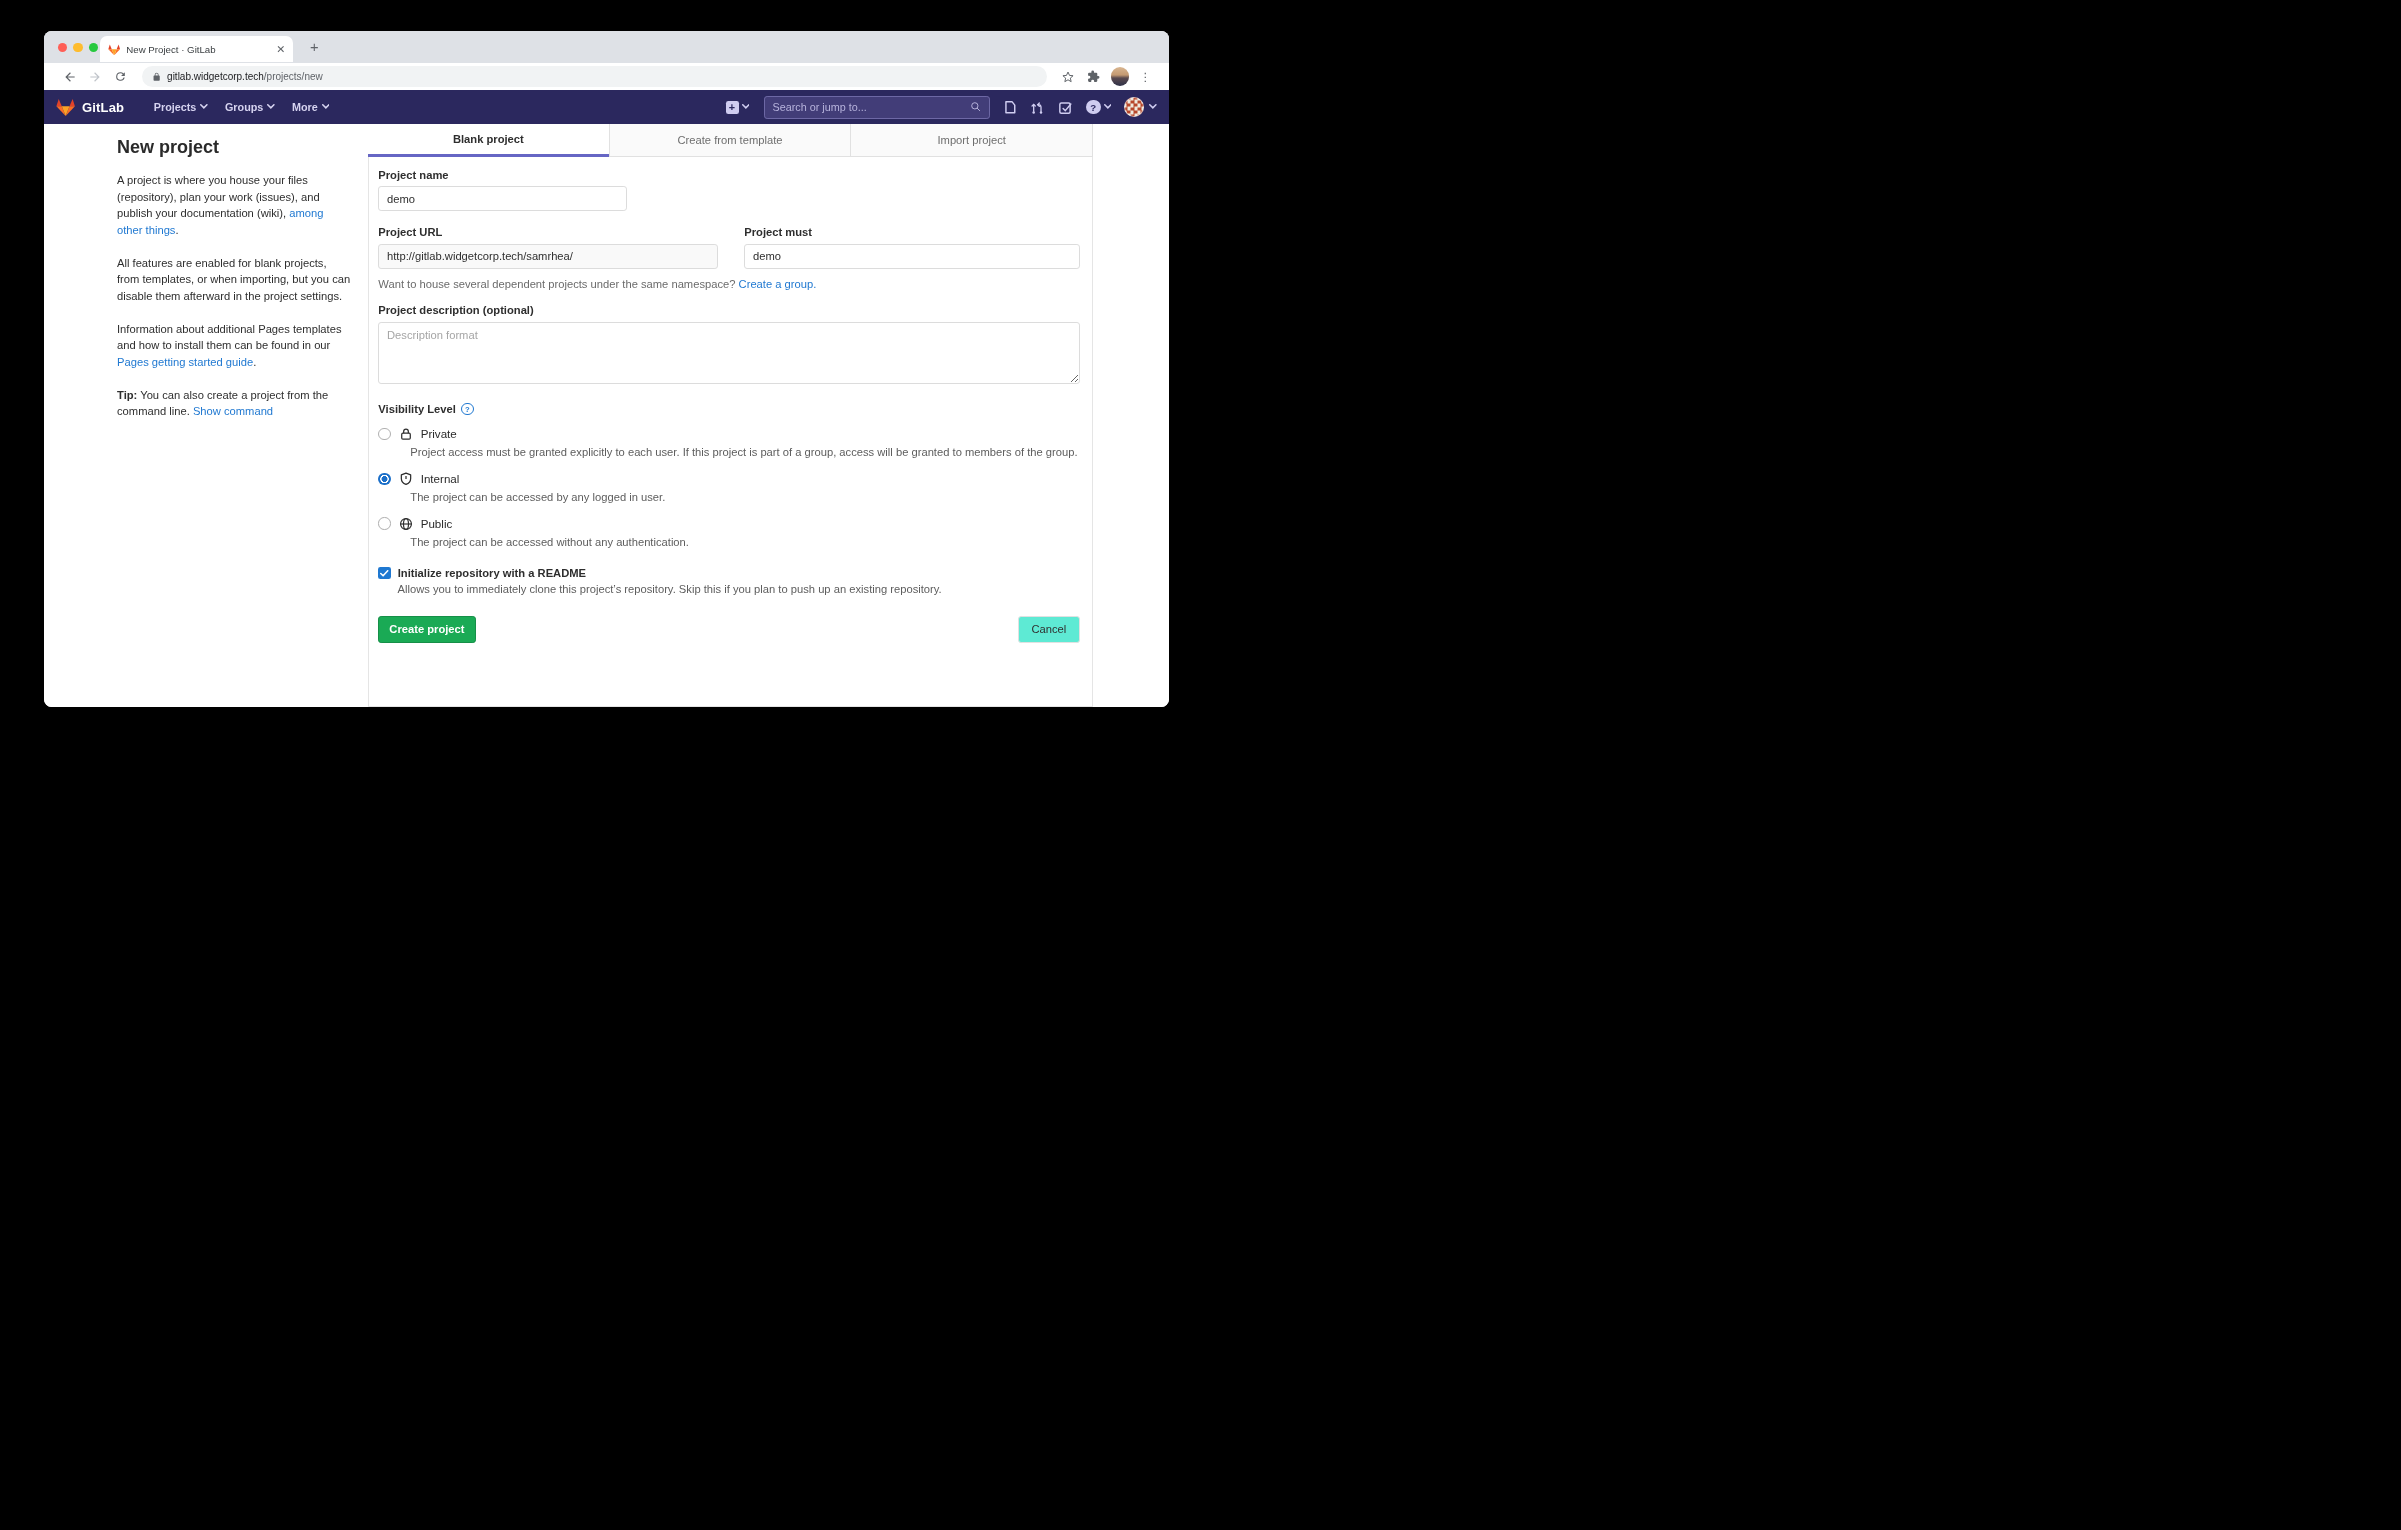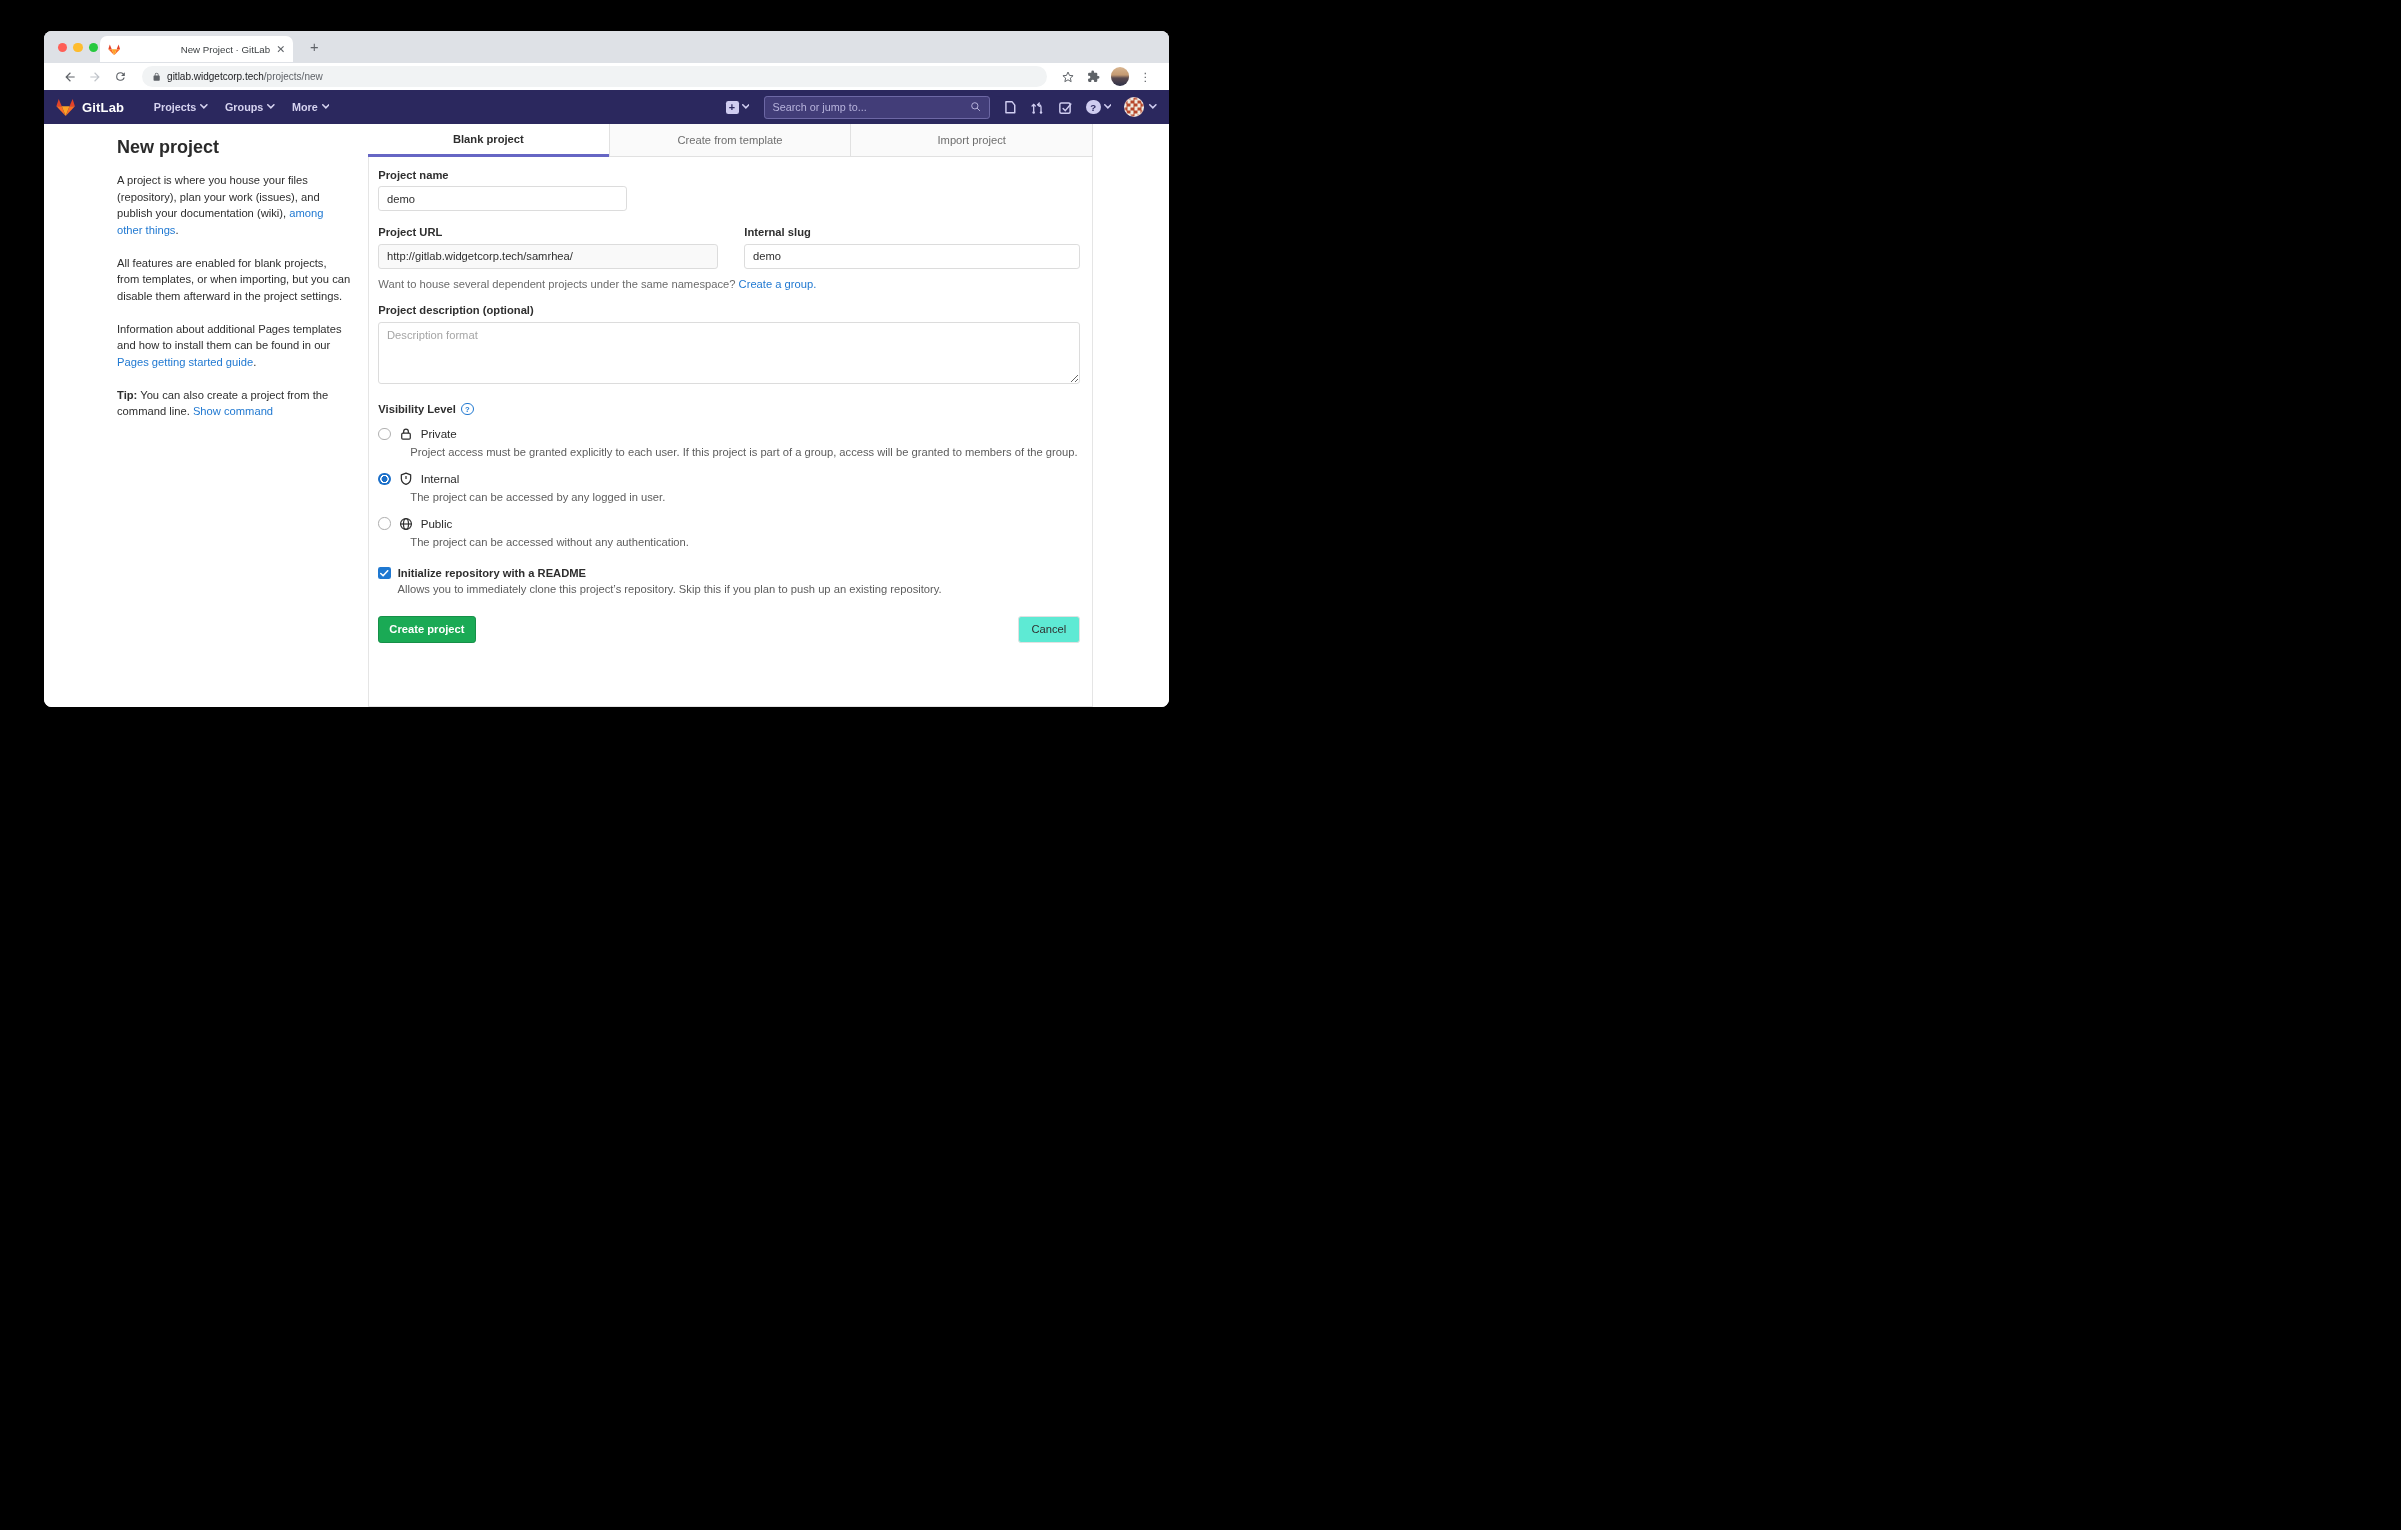--- a/index.html
+++ b/index.html
@@ -3,21 +3,21 @@
 <meta charset="utf-8">
 <style>
   * { margin:0; padding:0; box-sizing:border-box; }
   html,body { width:1201px; height:765px; background:#000; font-family:"Liberation Sans", sans-serif; overflow:hidden; }
 
   .window { position:absolute; left:44px; top:31px; width:1125px; height:676px;
     border-radius:7.7px; overflow:hidden; background:#fff; box-shadow:0 6.2px 31px rgba(0,0,0,.6);
     display:flex; flex-direction:column; }
 
   
-  .tabstrip { height:32px; background:#dee1e6; position:relative; flex:none;text-align:right; }
+  .tabstrip { height:32px; background:#dee1e6; position:relative; flex:none; }
   .traffic { position:absolute; left:14px; top:11.6px; display:flex; gap:6.2px; }
   .traffic span { width:9.3px; height:9.3px; border-radius:50%; display:block; }
   .tl-red{ background:#ff5f57; } .tl-yellow{ background:#febc2e; } .tl-green{ background:#27c93f; }
   .chrome-tab { position:absolute; left:56px; top:5.4px; width:193px; height:26px; background:#fff;
     border-radius:7px 7px 0 0; display:flex; align-items:center; padding:0 7.7px; gap:6.2px; }
   .chrome-tab .title { flex:1; font-size:9.7px; color:#3c4043; white-space:nowrap; overflow:hidden; }
   .tab-close { font-size:10.8px; color:#5f6368; line-height:1; cursor:default; }
   .newtab-btn { position:absolute; left:261px; top:7px; width:18.6px; height:18.6px; font-size:14.7px;
     color:#5f6368; display:grid; place-items:center; }
 
@@ -268,21 +268,21 @@
 
         <label class="flabel">Project name</label>
         <input class="gl-input name-input" value="demo" style="">
 
         <div class="url-row">
           <div class="url-col">
             <label class="flabel">Project URL</label>
             <input class="gl-input ro" readonly="" value="http://gitlab.widgetcorp.tech/samrhea/" style="">
           </div>
           <div class="slug-col">
-            <label class="flabel">Internal slug</label>
+            <label class="flabel">Project must</label>
             <input class="gl-input" value="demo" style="">
           </div>
         </div>
 
         <div class="hint"><span>Want to house several dependent projects under the same namespace? </span><a class="lnk" href="#">Create a group.</a></div>
 
         <div class="sect">
           <label class="flabel">Project description (optional)</label>
           <textarea class="gl-textarea" placeholder="Description format" style=""></textarea>
         </div>

